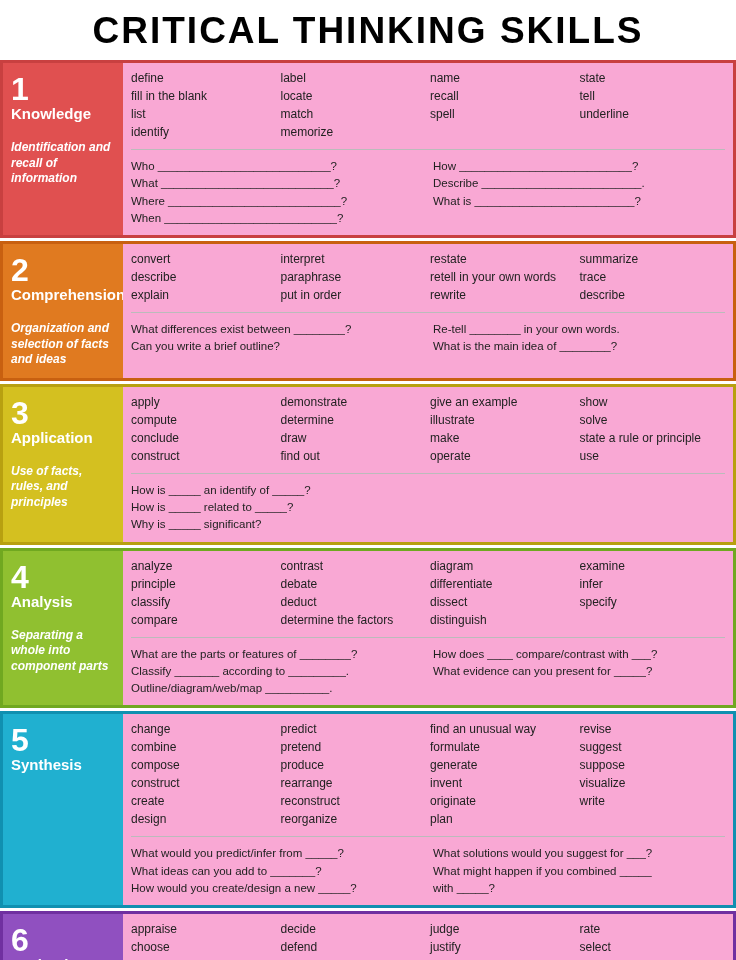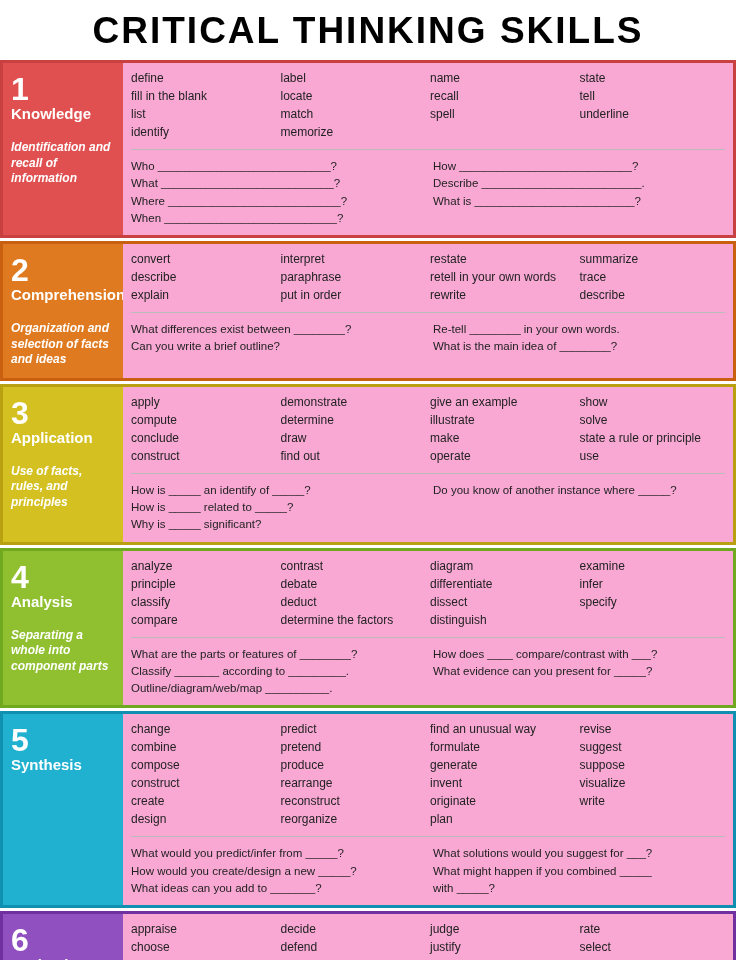--- a/index.html
+++ b/index.html
@@ -239,21 +239,20 @@
           </div>
         </div>
         <div class="divider"></div>
         <div class="questions-area">
           <div>
             <div class="question-line">How is _____ an identify of _____?</div>
             <div class="question-line">How is _____ related to _____?</div>
             <div class="question-line">Why is _____ significant?</div>
           </div>
           <div>
-            <div class="question-line">Do you know of another instance where _____?</div>
           </div>
         </div>
       </div>
     </div>
     <div class="section s4">
       <div class="section-left">
         <div class="section-number">4</div>
         <div class="section-name">Analysis</div>
         <div class="section-desc">Separating a whole into component parts</div>
       </div>
@@ -335,22 +334,22 @@
             <div class="keyword">suppose</div>
             <div class="keyword">visualize</div>
             <div class="keyword">write</div>
             <div class="keyword"></div>
           </div>
         </div>
         <div class="divider"></div>
         <div class="questions-area">
           <div>
             <div class="question-line">What would you predict/infer from _____?</div>
+            <div class="question-line">What ideas can you add to _______?</div>
             <div class="question-line">How would you create/design a new _____?</div>
-            <div class="question-line">What ideas can you add to _______?</div>
           </div>
           <div>
             <div class="question-line">What solutions would you suggest for ___?</div>
             <div class="question-line">What might happen if you combined _____</div>
             <div class="question-line">with _____?</div>
           </div>
         </div>
       </div>
     </div>
     <div class="section s6">

